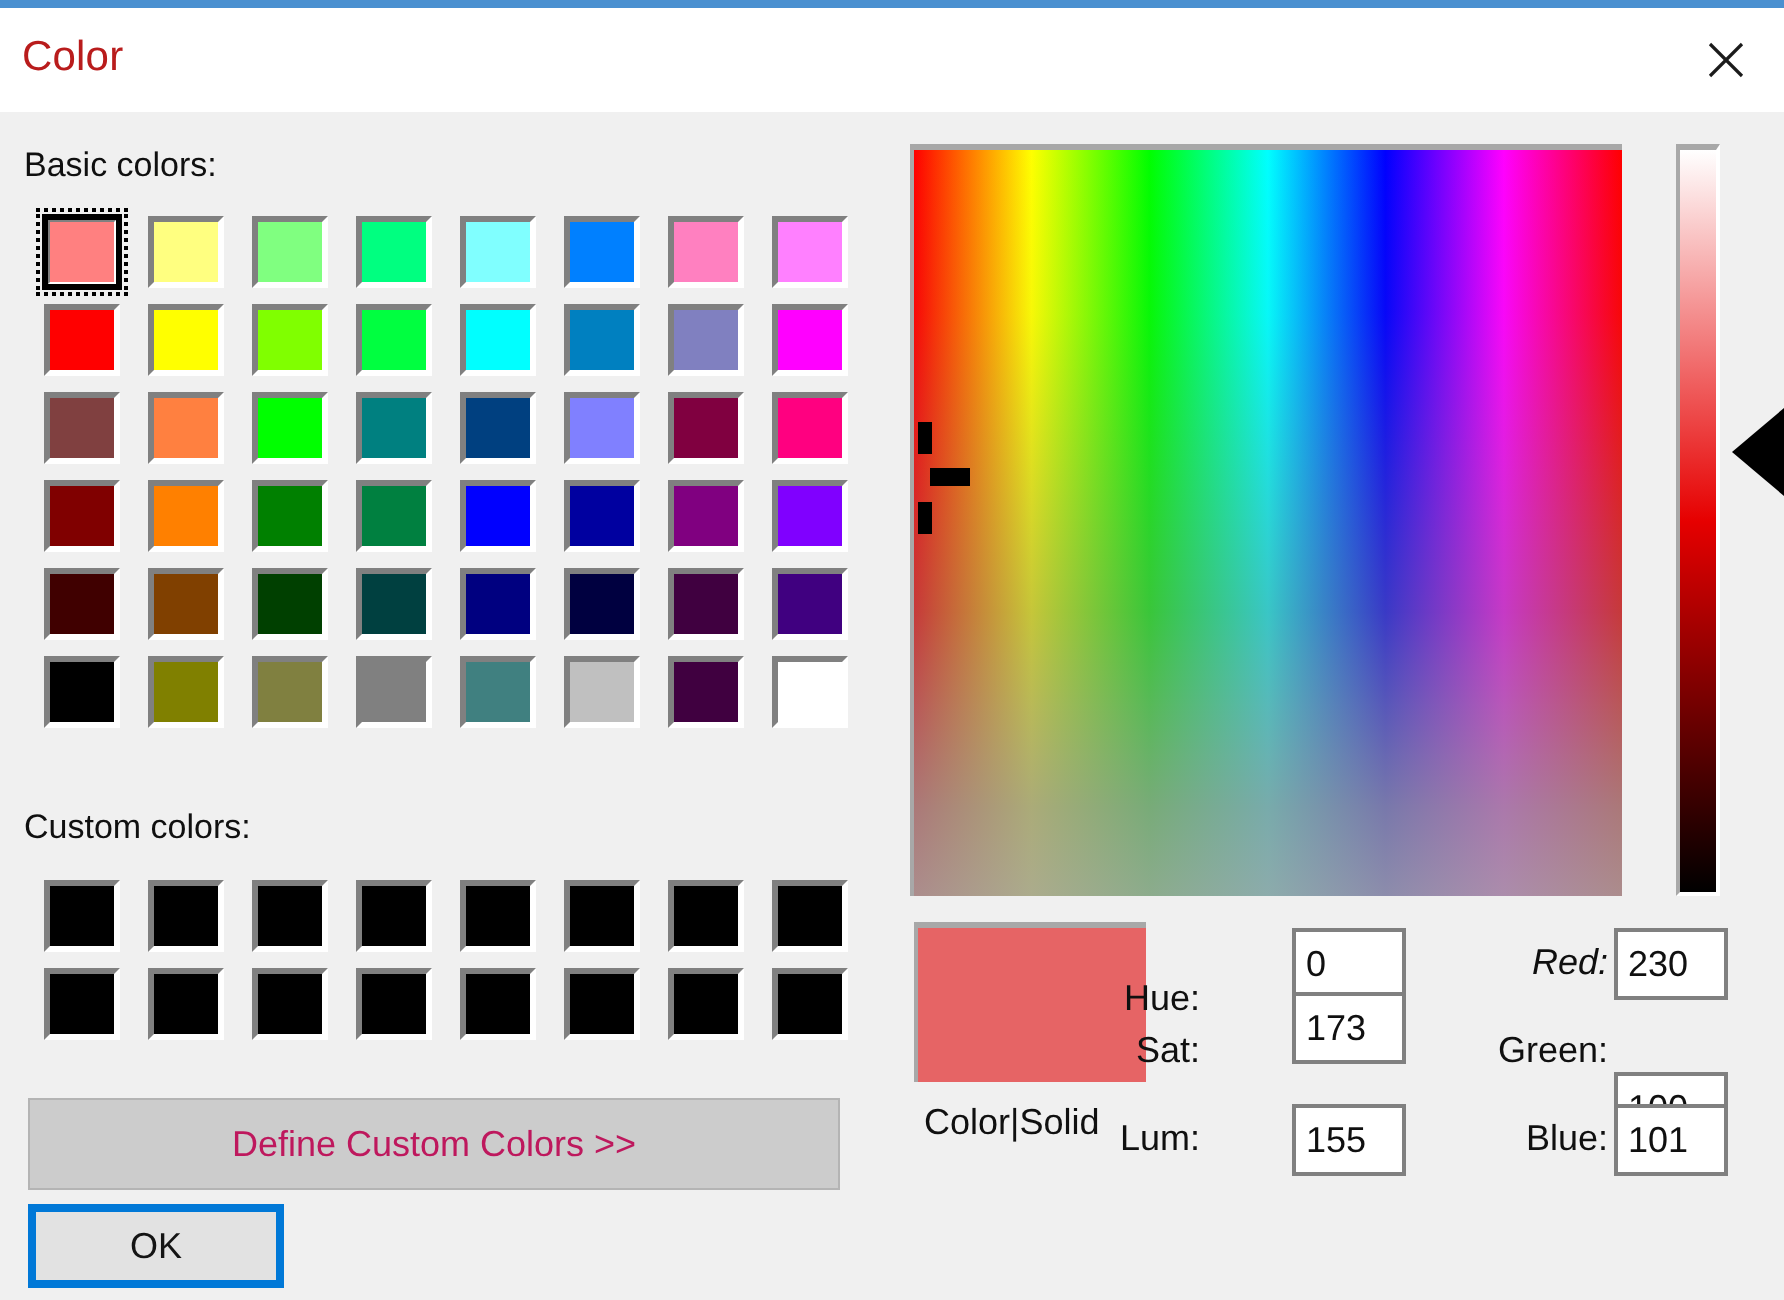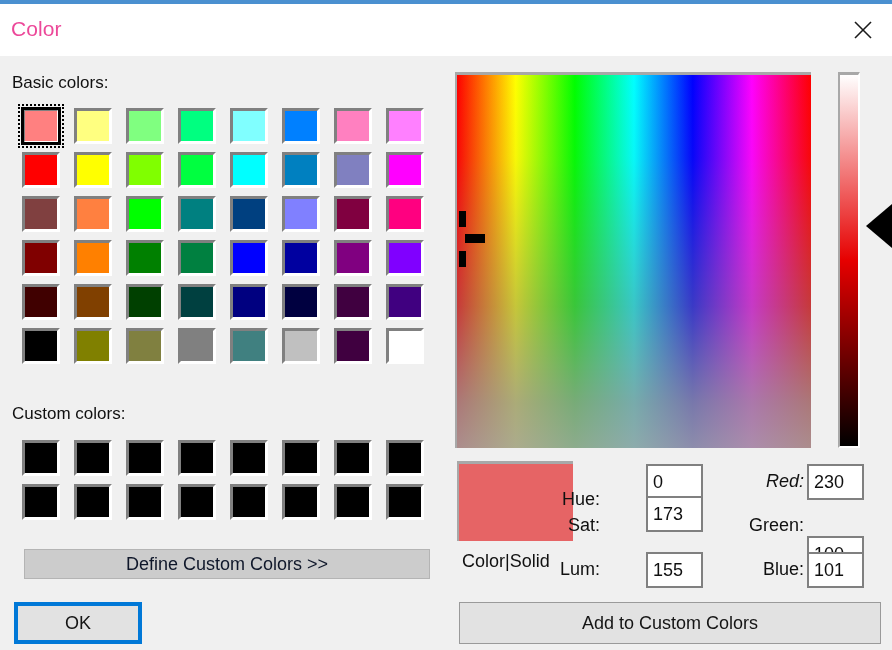--- a/index.html
+++ b/index.html
@@ -27,21 +27,21 @@
   #titlebar {
     position: absolute;
     left: 0; top: 0;
     width: 892px; height: 52px;
     background: #ffffff;
   }
   #title-text {
     position: absolute;
     left: 11px; top: 13px;
     font-size: 21px;
-    color: #ec4899;
+    color: #b91c1c;
     letter-spacing: 0.1px;
     white-space: nowrap;
   }
   #close-button {
     position: absolute;
     right: 0; top: 0;
     width: 58px; height: 52px;
     display: flex; align-items: center; justify-content: center;
     cursor: pointer;
   }
@@ -129,25 +129,24 @@
     font-size: 18px;
     color: #141414;
     display: flex;
     align-items: center;
     justify-content: center;
     cursor: pointer;
     font-family: "Liberation Sans", sans-serif;
   }
   #define-custom-colors-button {
     left: 14px; top: 493px;
-    width: 406px; height: 30px;
+    width: 406px; height: 46px;
     background: #cccccc;
-    color: #0f172a;
+    color: #be185d;
     border: 1px solid #b4b4b4;
-    margin-left: 10px;
   }
   #ok-button {
     left: 14px; top: 546px;
     width: 128px; height: 42px;
     background: #e2e2e2;
     border: 4px solid #0078d7;
     color: #141414;
   }
   #cancel-button {
     left: 158px; top: 546px;
@@ -497,21 +496,20 @@
         <div class="swatch-cell">
           <div class="swatch-inner" style="background: rgb(0, 0, 0);"></div>
         </div>
         <div class="swatch-cell">
           <div class="swatch-inner" style="background: rgb(0, 0, 0);"></div>
         </div>
       </div>
 
     <div class="btn" id="define-custom-colors-button">Define Custom Colors &gt;&gt;</div>
     <div class="btn" id="ok-button">OK</div>
-    <div class="btn" id="add-to-custom-colors-button">Add to Custom Colors</div>
 
     <div id="hue-sat-panel">
       <div id="hue-sat-gradient"></div>
       <div id="hue-sat-cursor" style="left: 2.136px; top: 154.16px;">
         <div class="bar-v" style="left:0px; top:-18px;"></div>
         <div class="bar-h" style="left:6px; top:5px;"></div>
         <div class="bar-v" style="left:0px; top:22px;"></div>
       </div>
     </div>
 

